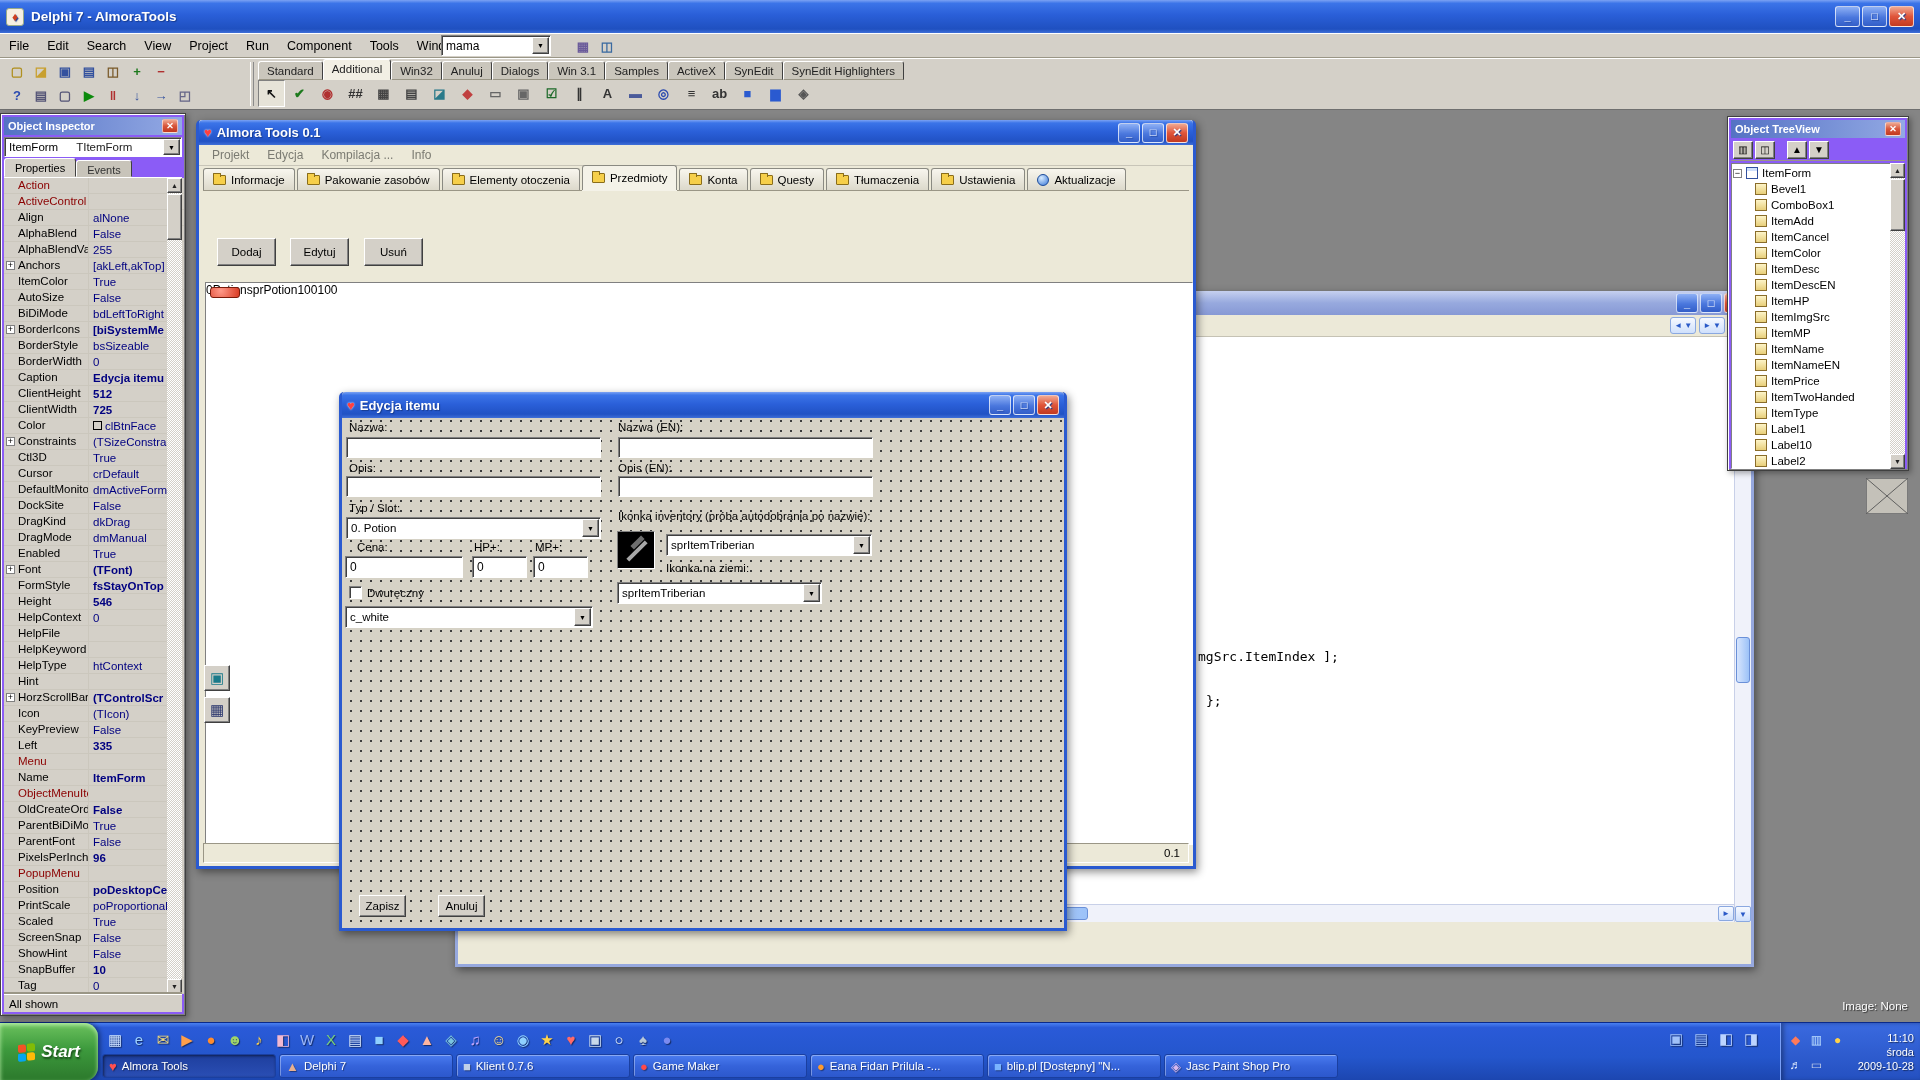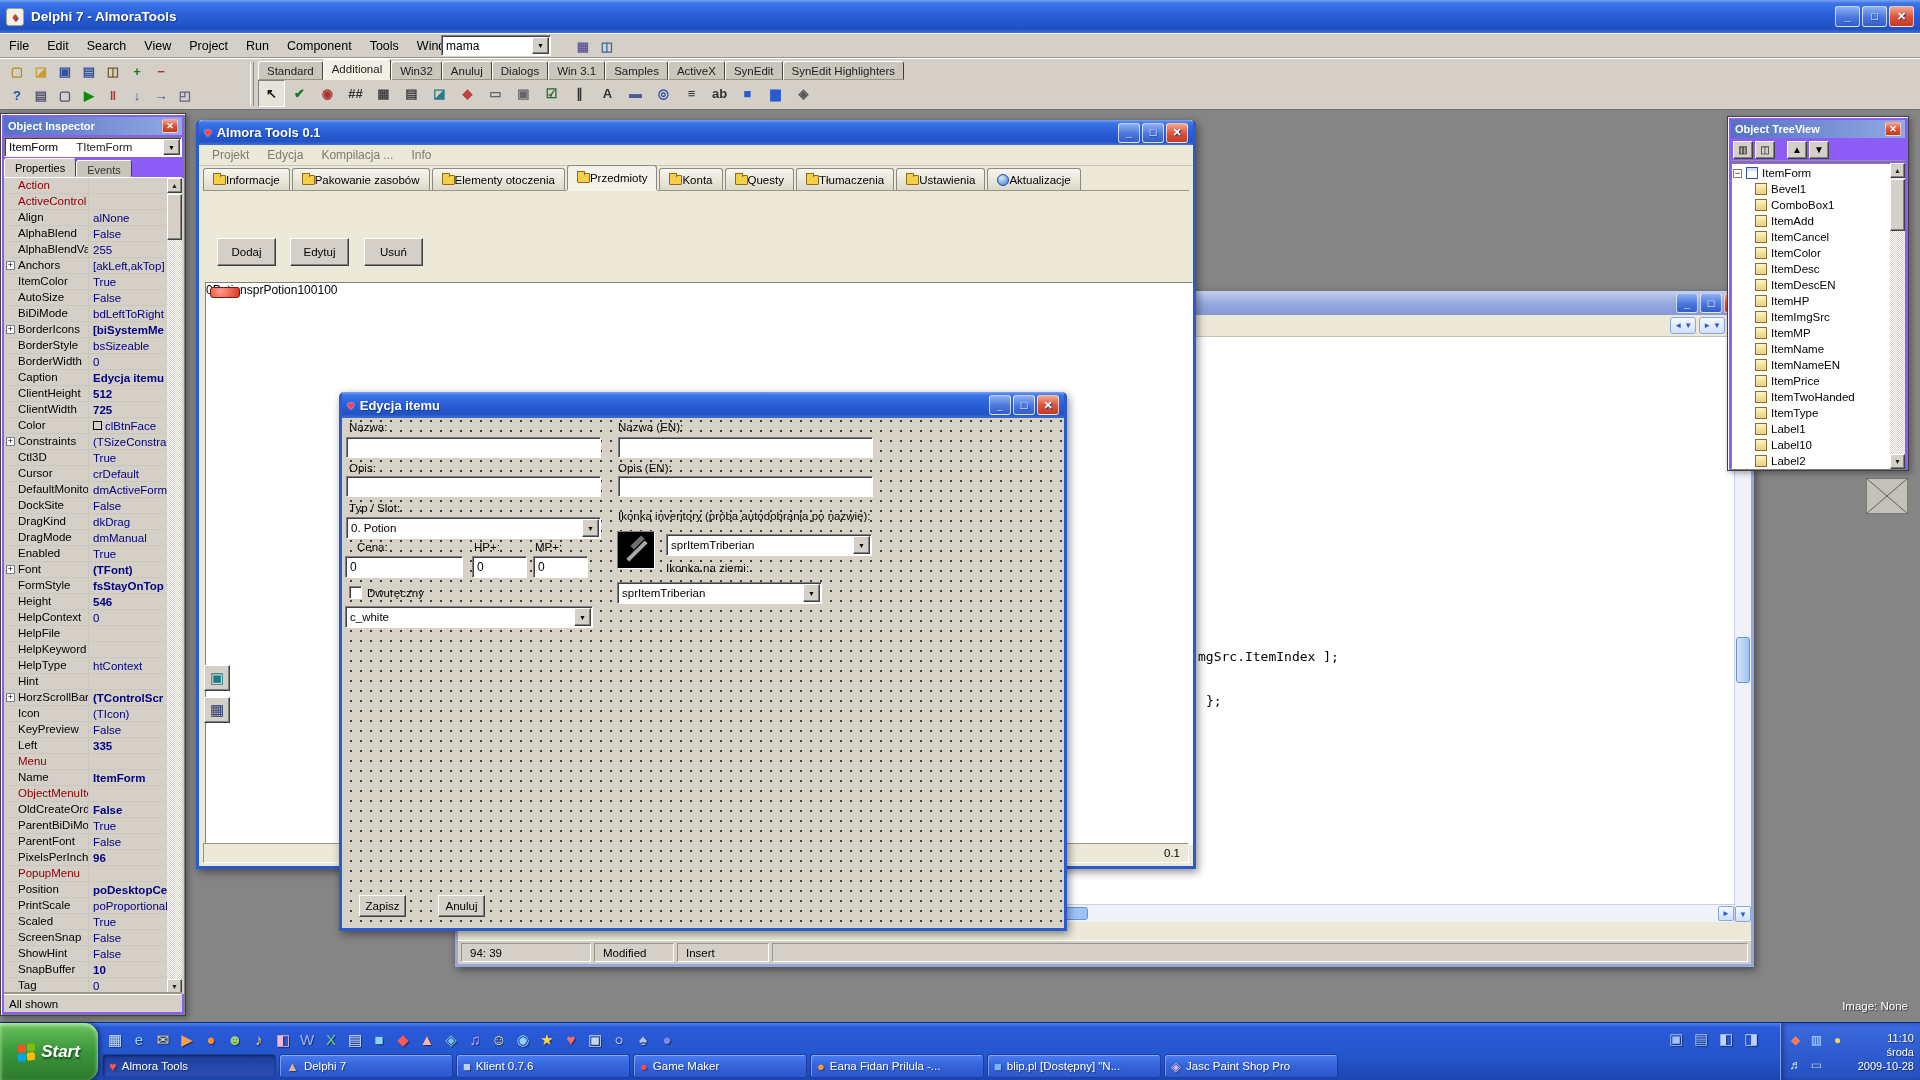--- a/index.html
+++ b/index.html
@@ -117,21 +117,21 @@
   #ed-vsb{right:0;top:46px;height:585px}
   #ed-hsb{left:0;bottom:42px;width:1276px}
   #ed-status{position:absolute;left:0;right:0;bottom:0;height:24px;background:#d4d0c8;display:flex;align-items:center;gap:3px;padding:0 3px;border-top:1px solid #fff}
   .st-cell{height:19px;border:1px solid;border-color:#9a9686 #fff #fff #9a9686;font-size:11.5px;display:flex;align-items:center;padding:0 8px;background:#d4d0c8}
 
   
   #almora-win{left:196px;top:120px;width:1000px;height:749px;z-index:10}
   #al-menubar{position:absolute;left:0;right:0;top:25px;height:21px;background:#ece9d8;border-bottom:1px solid #c8c5b8;display:flex;align-items:center;padding-left:4px}
   #al-menubar .menu-item{color:#7b7b72;font-size:12px;line-height:20px}
   #al-tabs{position:absolute;left:4px;top:46px;right:4px;height:25px;display:flex;align-items:flex-end;border-bottom:1px solid #9a9686}
-  .al-tab{height:22px;display:flex;align-items:center;padding:0 9px;font-size:11.5px;background:linear-gradient(180deg,#f8f6ee,#dcd9cb);
+  .al-tab{height:22px;display:flex;align-items:center;gap:5px;padding:0 9px;font-size:11.5px;background:linear-gradient(180deg,#f8f6ee,#dcd9cb);
     border:1px solid #8a8a82;border-bottom:none;border-radius:3px 3px 0 0;margin-right:2px;white-space:nowrap}
   .al-tab.active{height:25px;background:#f4f2e8;z-index:2;position:relative;box-shadow:0 1px 0 #f4f2e8}
   .folder-icon{width:13px;height:10px;background:#f6cf4a;border:1px solid #8a6d1a;border-radius:1px;position:relative;flex:none}
   .folder-icon::before{content:"";position:absolute;top:-3px;left:-1px;width:6px;height:3px;background:#f6cf4a;border:1px solid #8a6d1a;border-bottom:none;border-radius:1px 1px 0 0}
   .folder-icon.globe{background:radial-gradient(circle at 35% 30%,#d8ecff,#3a78d8);border:1px solid #1a4a9a;border-radius:50%;width:12px;height:12px}
   .folder-icon.globe::before{content:none}
   .al-btn{position:absolute;width:59px;height:28px}
   #al-listview{position:absolute;left:6px;top:162px;width:988px;height:563px;background:#fff;border:1px solid;border-color:#808080 #fff #fff #808080}
   .lv-head{display:flex;height:20px;background:#ece9d8;border-bottom:1px solid #9a9686;box-shadow:inset 0 1px 0 #fff}
   .lv-head>span{font-size:11.5px;line-height:19px;padding-left:4px;border-right:1px solid #c4c0b0;box-shadow:inset 1px 1px 0 #fff;white-space:nowrap;overflow:hidden}
@@ -218,26 +218,20 @@
     <div id="ed-vsb" class="xsb-v">
       <div class="xa" style="left:0;top:0;width:16px;height:16px">▲</div>
       <div class="xt" style="left:1px;top:300px;width:14px;height:46px"></div>
       <div class="xa" style="left:0;bottom:0;width:16px;height:16px">▼</div>
     </div>
     <div id="ed-hsb" class="xsb-h">
       <div class="xa" style="left:0;top:1px;width:16px;height:15px">◄</div>
       <div class="xt" style="left:440px;top:2px;width:190px;height:13px"></div>
       <div class="xa" style="right:0;top:1px;width:16px;height:15px">►</div>
     </div>
-    <div id="ed-status">
-      <span class="st-cell" style="width:130px">94: 39</span>
-      <span class="st-cell" style="width:80px">Modified</span>
-      <span class="st-cell" style="width:92px">Insert</span>
-      <span class="st-cell" style="flex:1"></span>
-    </div>
   </div>
 
   <div id="almora-win" class="xpwin">
     <div class="titlebar">
       <span style="color:#ff4040;text-shadow:0 0 2px #fff">♥</span>
       <span>Almora Tools 0.1</span>
       <div class="t-btns">
         <div class="xbtn">_</div>
         <div class="xbtn">□</div>
         <div class="xbtn close">✕</div>

